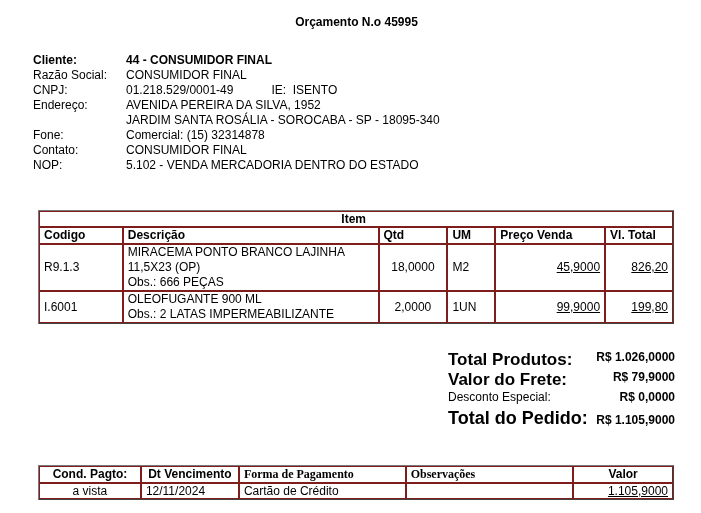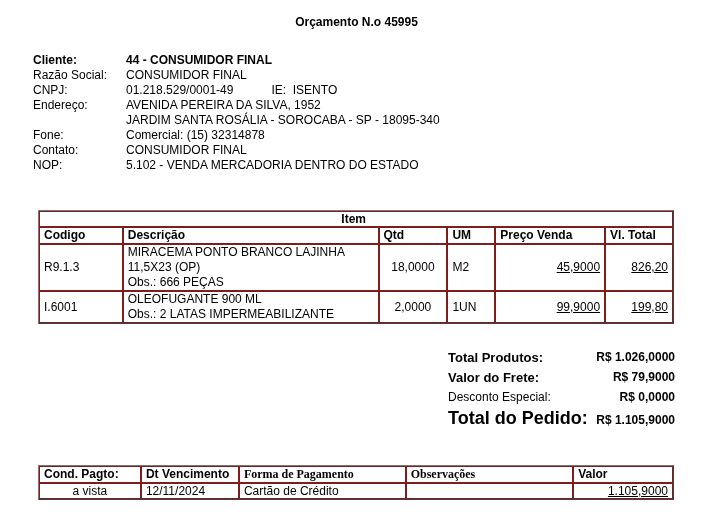--- a/index.html
+++ b/index.html
@@ -29,28 +29,28 @@
   table.grid th { font-weight: bold; text-align: left; height: 15px; line-height: 15px; }
 
   #items { left: 38px; top: 210px; width: 636px; }
   #items .item-title { text-align: right; padding-right: 306px; height: 14px; line-height: 14px; }
   #items td { line-height: 15px; }
   .num { text-align: right; text-decoration: underline; }
   .ctr { text-align: center; }
 
   .totals { position: absolute; left: 448px; top: 350px; width: 227px; }
   .totals .trow { position: relative; height: 20px; }
-  .totals .tl { position: absolute; left: 0; font-weight: bold; font-size: 13px; }
+  .totals .tl { position: absolute; left: 0; font-weight: bold; font-size: 17px; }
   .totals .tv { position: absolute; right: 0; font-weight: bold; font-size: 12px; }
   .totals .normal { font-weight: normal; font-size: 12px; }
   .totals .big { font-size: 18px; font-weight: bold; top: -2px; }
 
   #payment { left: 38px; top: 465px; width: 636px; }
   #payment td { height: 14px; line-height: 14px; }
-  #payment th { }
+  #payment th { text-align: center; }
   #payment th.left { text-align: left; font-family: Liberation Serif, serif; }
 </style>
 </head>
 <body>
 
 <div class="title">Orçamento N.o 45995</div>
 
 <div class="info">
   <div class="row">
     <span class="lbl bold">Cliente:</span><span class="val bold">44 - CONSUMIDOR FINAL</span>

